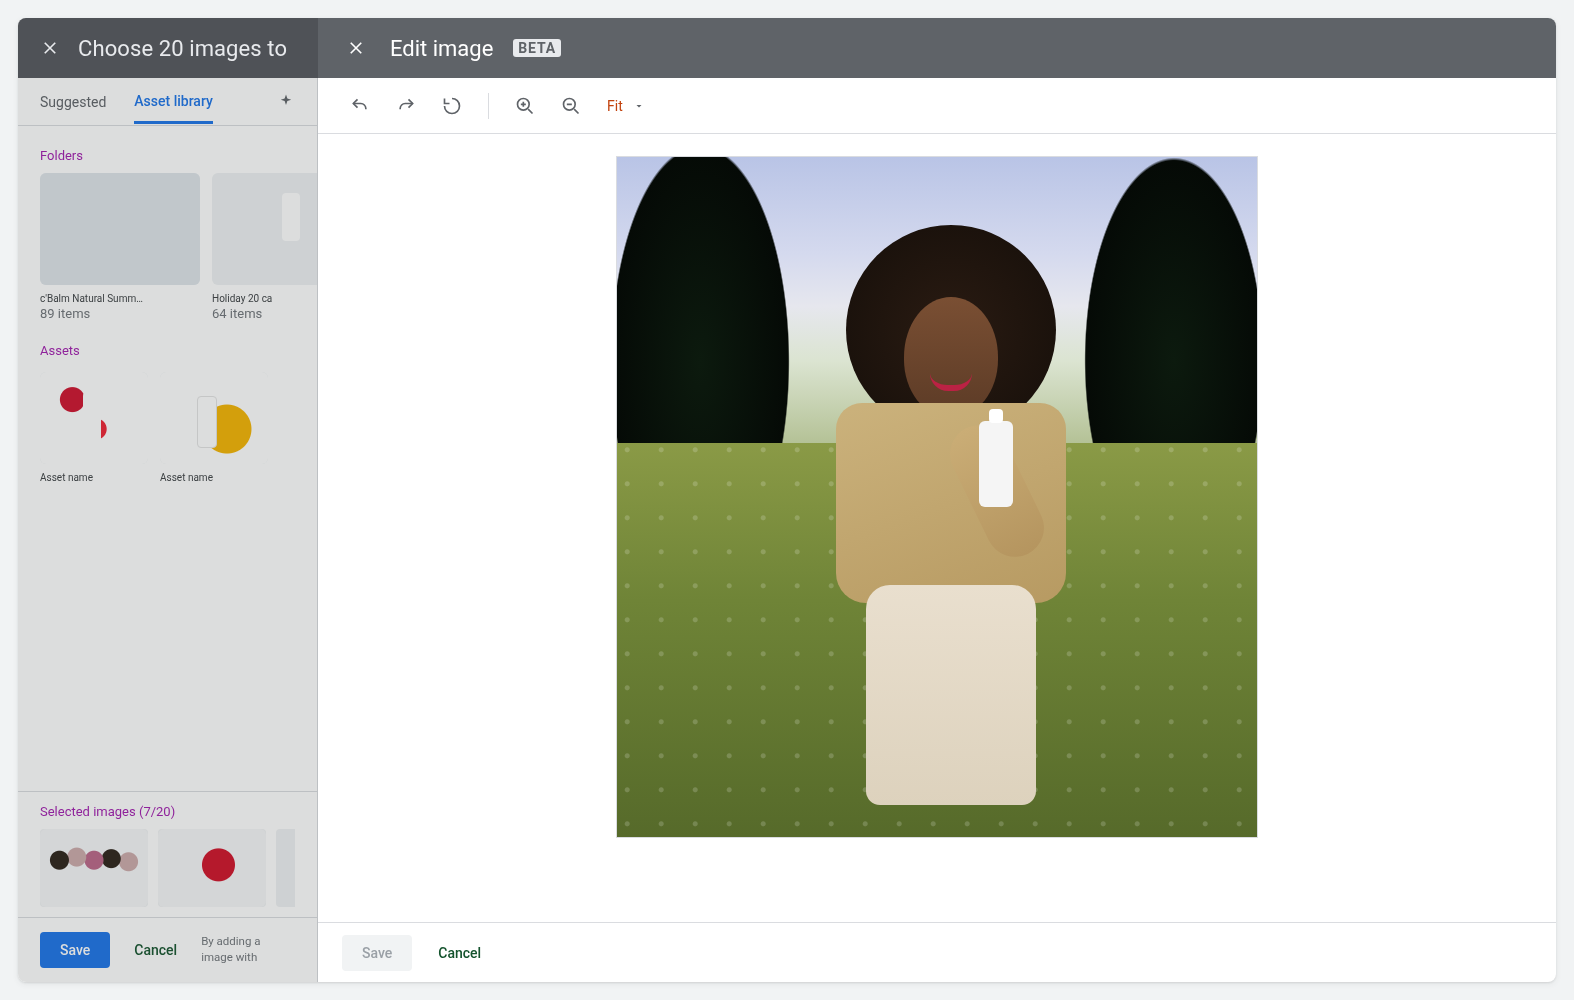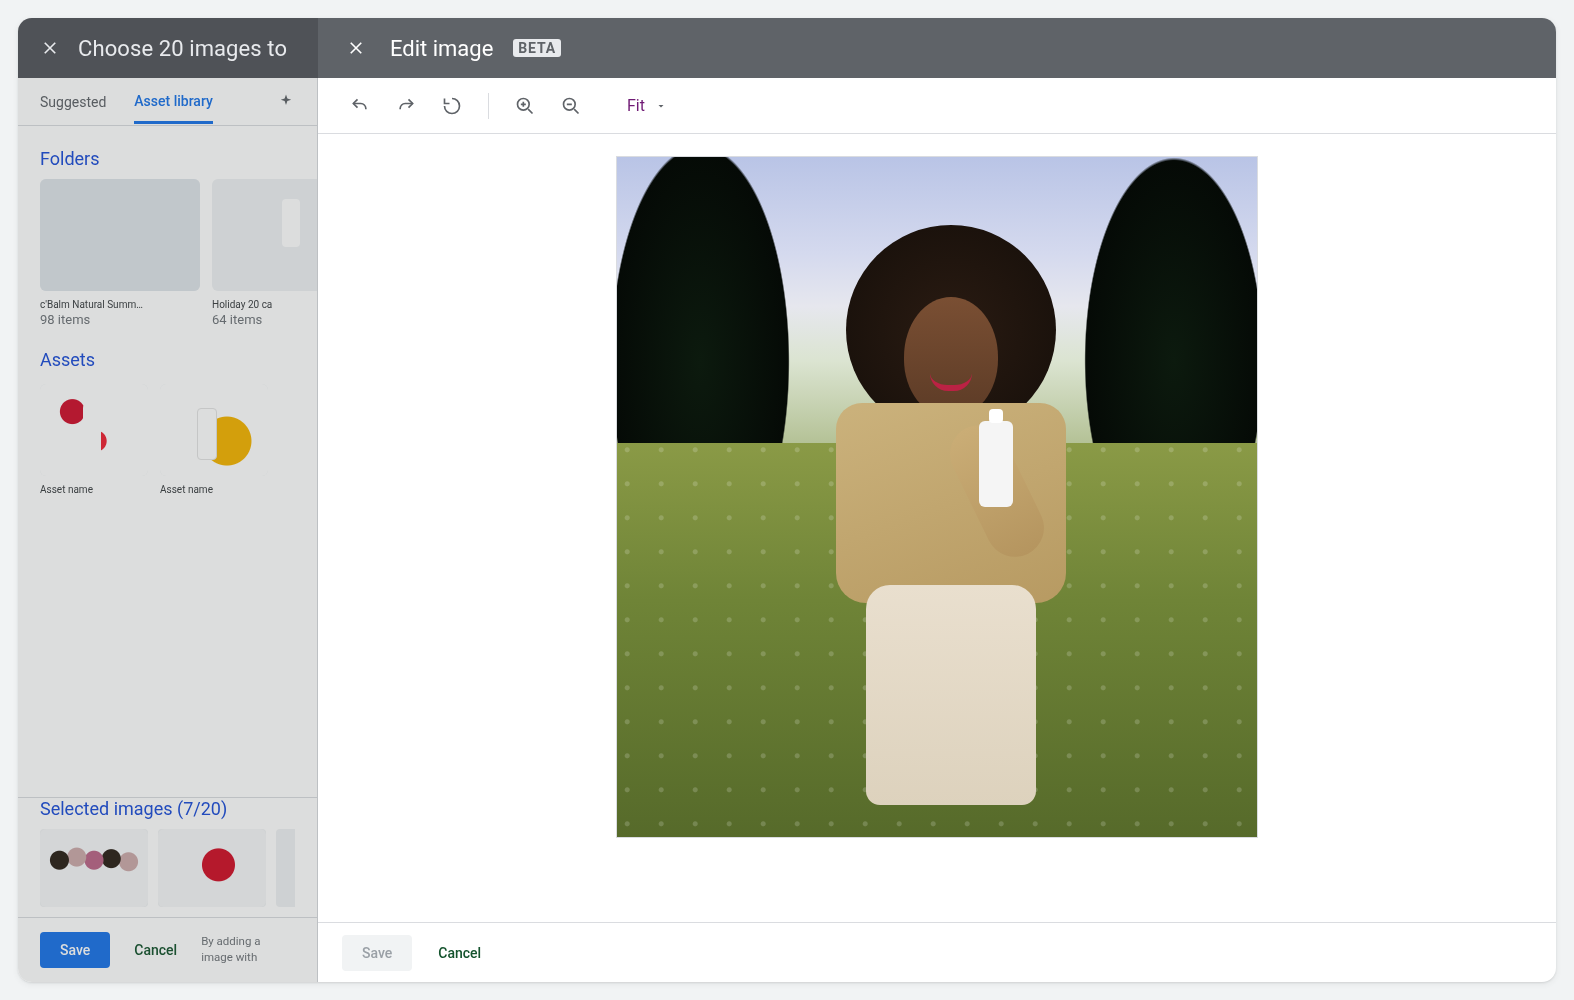--- a/index.html
+++ b/index.html
@@ -1,18 +1,18 @@
 <!DOCTYPE html>
 <html><head>
 <meta charset="utf-8">
 <style>
   * { box-sizing: border-box; }
   html, body { margin:0; padding:0; font-family: Roboto, "Helvetica Neue", Arial, sans-serif; background:#f1f3f4; color:#3c4043; }
   .stage { width:1574px; height:1000px; margin:0 auto; position:relative; background:#f1f3f4; }
-  .chrome-border { position:absolute; inset:18px; border-radius:14px; background:#fff; box-shadow: 0 1px 2px rgba(60,64,67,.12), 0 2px 6px rgba(60,64,67,.08); overflow:hidden; }
+  .chrome-border { position:absolute; inset:18px; border-radius:8px; background:#fff; box-shadow: 0 1px 2px rgba(60,64,67,.12), 0 2px 6px rgba(60,64,67,.08); overflow:hidden; }
 
   
   .app-header { height:60px; background:#5f6368; display:flex; align-items:center; position:relative; }
   .hdr-dim { position:absolute; left:0; top:0; bottom:0; width:300px; background:rgba(32,33,36,.25); display:flex; align-items:center; gap:14px; padding-left:18px;}
   .hdr-dim .x { color:#e8eaed; }
   .hdr-title-dim { color:#e8eaed; font-size:22px; letter-spacing:.1px; white-space:nowrap; overflow:hidden; text-overflow:ellipsis; }
   .hdr-edit { position:absolute; left:300px; right:0; top:0; bottom:0; display:flex; align-items:center; gap:20px; padding-left:24px;}
   .hdr-edit .x { color:#e8eaed; }
   .hdr-edit .ttl { color:#fff; font-size:22px; }
   .badge-beta { font-size:14px; font-weight:700; letter-spacing:.8px; color:#5f6368; background:#e8eaed; border-radius:3px; padding:2px 5px; line-height:1;}
@@ -22,43 +22,43 @@
   
   .body { position:absolute; top:60px; bottom:0; left:0; right:0; }
 
   
   .side { position:absolute; left:0; top:0; bottom:0; width:300px; border-right:1px solid #dadce0; background:#fff; display:flex; flex-direction:column;}
   .tabs { display:flex; align-items:center; gap:28px; padding:8px 22px; height:48px; border-bottom:1px solid #dadce0; font-size:14px; color:#5f6368;}
   .tab { padding:13px 0 12px; cursor:pointer;}
   .tab.active { color:#1a73e8; font-weight:500; border-bottom:3px solid #1a73e8; margin-bottom:-1px;}
   .sparkle { margin-left:auto; color:#5f6368;}
   .side-scroll { flex:1; overflow:hidden; padding:16px 22px 8px;}
-  .sec-label { font-size:18px; color:#1d4ed8; margin:6px 0 10px; }
+  .sec-label { font-size:13px; color:#a21caf; margin:6px 0 10px; }
   .grid2 { display:flex; gap:12px; }
   .card { width:160px; }
   .thumb { width:160px; height:112px; border-radius:6px; background:#eef1f3; position:relative; overflow:hidden;}
   .cap1 { font-size:10px; color:#3c4043; margin-top:8px; white-space:nowrap; overflow:hidden; text-overflow:ellipsis;}
   .cap2 { font-size:13px; color:#70757a; margin-top:2px;}
-  .selected-strip { border-top:1px solid #dadce0; padding:0 22px 10px;}
+  .selected-strip { border-top:1px solid #dadce0; padding:12px 22px 10px;}
   .sel-row { display:flex; gap:10px; overflow:hidden; margin-top:10px;}
   .sel-thumb { width:108px; height:78px; border-radius:4px; background:#eef1f3; flex:0 0 auto;}
   .side-footer { display:flex; align-items:center; gap:20px; padding:14px 22px; border-top:1px solid #dadce0;}
   .btn-primary { background:#1a73e8; color:#fff; border:none; font:500 14px/1 Roboto,Arial; height:36px; padding:0 20px; border-radius:4px; cursor:pointer;}
   .btn-flat { background:none; border:none; color:#14532d; font:500 14px/1 Roboto,Arial; cursor:pointer; padding:0 4px;}
   .tiny-note { font-size:11.5px; color:#70757a; line-height:1.35; overflow:hidden;}
 
   
   .side-scrim { position:absolute; left:0; top:0; bottom:0; width:300px; background:rgba(60,64,67,.18); pointer-events:auto;}
 
   
   .editor { position:absolute; left:300px; right:0; top:0; bottom:0; display:flex; flex-direction:column;}
   .toolbar { height:56px; display:flex; align-items:center; gap:10px; padding:0 24px; border-bottom:1px solid #dadce0; color:#5f6368;}
   .ibtn { width:36px; height:36px; border-radius:50%; display:flex; align-items:center; justify-content:center; cursor:pointer;}
   .divider { width:1px; height:26px; background:#dadce0; margin:0 8px;}
-  .zoom-select { display:flex; align-items:center; gap:10px; padding:0 6px; height:36px; border-radius:4px; cursor:pointer; font-size:16px; color:#701a75; margin-left:22px;}
+  .zoom-select { display:flex; align-items:center; gap:10px; padding:0 6px; height:36px; border-radius:4px; cursor:pointer; font-size:14px; color:#c2410c; margin-left:2px;}
   .zoom-select .chev { color:#5f6368; }
 
   .canvas-wrap { flex:1; background:#fff; display:flex; align-items:flex-start; justify-content:center; overflow:auto; padding:22px;}
   .canvas-border { border:1px solid #dadce0; background:#f8f9fa; padding:0;}
   .canvas { width:640px; height:680px; position:relative; overflow:hidden;}
 
   
   .sky { position:absolute; inset:0; background:linear-gradient(#b9c4e6 0%, #d4d9ee 14%, #e6e7ee 22%, #dbe4d1 30%, #7b8f3f 60%, #5a6e2e 100%);}
   .tree { position:absolute; bottom:52%; width:24%; background:radial-gradient(ellipse at 50% 55%, #0c1a0e 0%, #050a06 65%, transparent 66%); }
   .tree.l { left:-2%; height:62%; width:30%; bottom:42%;}
@@ -159,21 +159,21 @@
             <div class="card">
               <div class="thumb">
                   <div class="fp1">
                     <div class="mini-person"></div>
                     <div class="mini-person"></div>
                     <div></div>
                     <div></div>
                   </div>
                 </div>
               <div class="cap1">c'Balm Natural Summ…</div>
-              <div class="cap2">98 items</div>
+              <div class="cap2">89 items</div>
             </div>
             <div class="card">
               <div class="thumb">
                   <div class="mini-bottle"></div>
                 </div>
               <div class="cap1">Holiday 20 ca</div>
               <div class="cap2">64 items</div>
             </div>
           </div>
 

